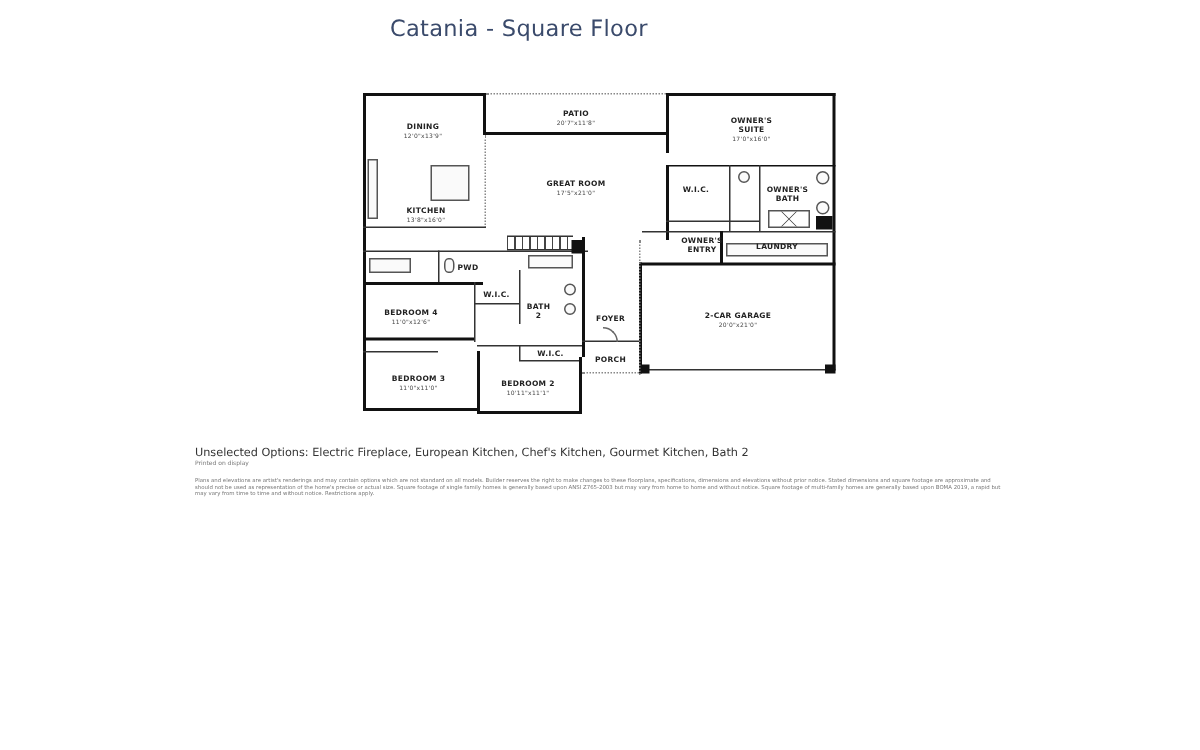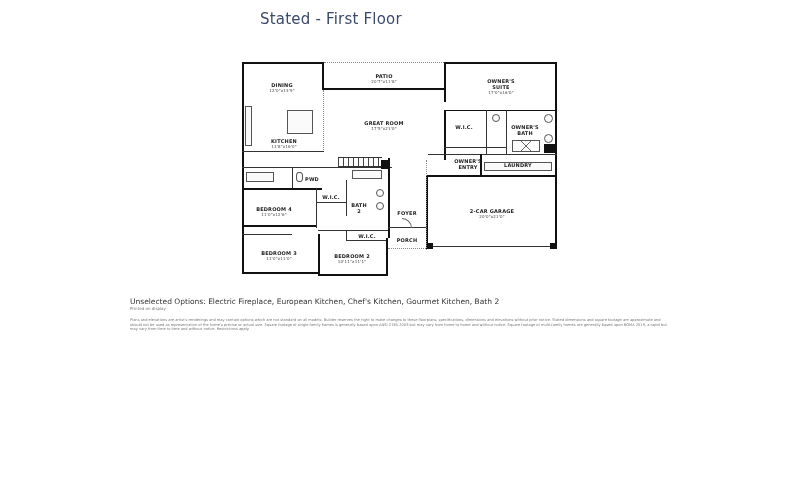--- a/index.html
+++ b/index.html
@@ -34,21 +34,21 @@
   }
   .options-sub { position: absolute; left: 130px; top: 306px; font-size: 4px; color: #777; }
   .disclaimer {
     position: absolute; left: 130px; top: 318px; width: 540px;
     font-size: 3.6px; line-height: 4.6px; color: #777;
   }
 </style>
 </head>
 <body>
 
-<div class="title">Stated - First Floor</div>
+<div class="title">Catania - Square Floor</div>
 
 <div class="plan">
 
   <div class="wall" style="left:0;top:0;width:2px;height:212px;"></div>
   <div class="wall" style="left:0;top:0;width:82px;height:2px;"></div>
   <div class="wall" style="left:80px;top:0;width:2px;height:28px;"></div>
   <div class="dash-h" style="left:82px;top:0;width:122px;"></div>
   <div class="wall" style="left:82px;top:26px;width:122px;height:2px;"></div>
   <div class="wall" style="left:202px;top:0;width:2px;height:40px;"></div>
   <div class="wall" style="left:202px;top:0;width:113px;height:2px;"></div>

